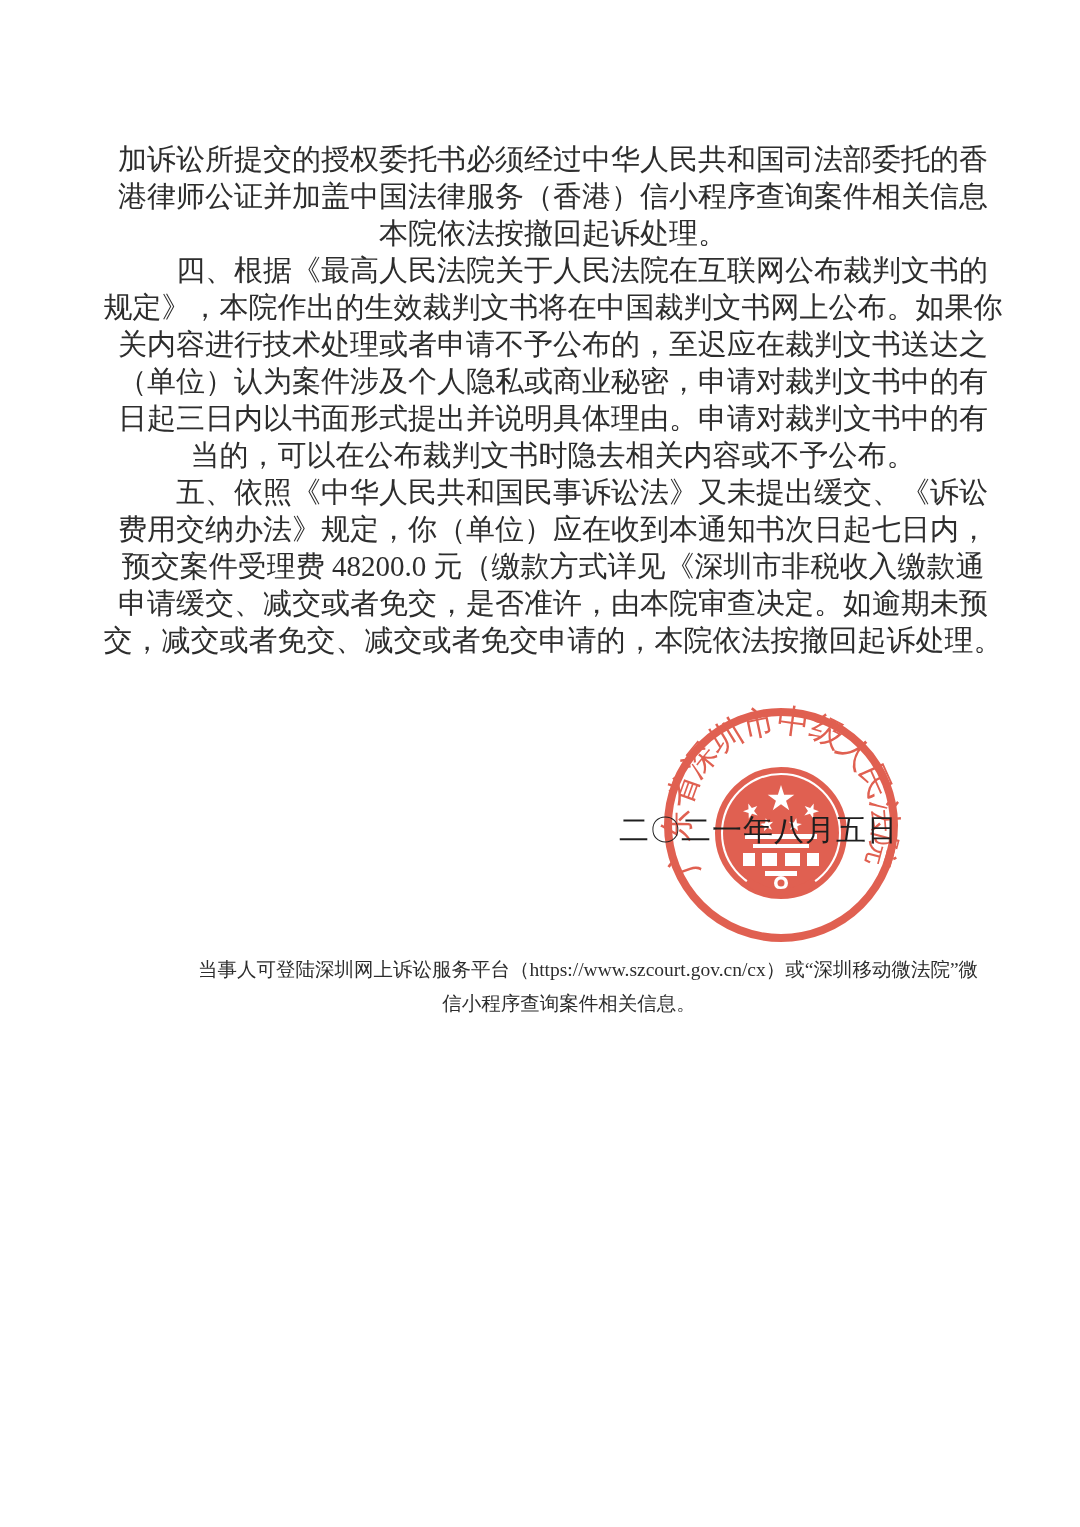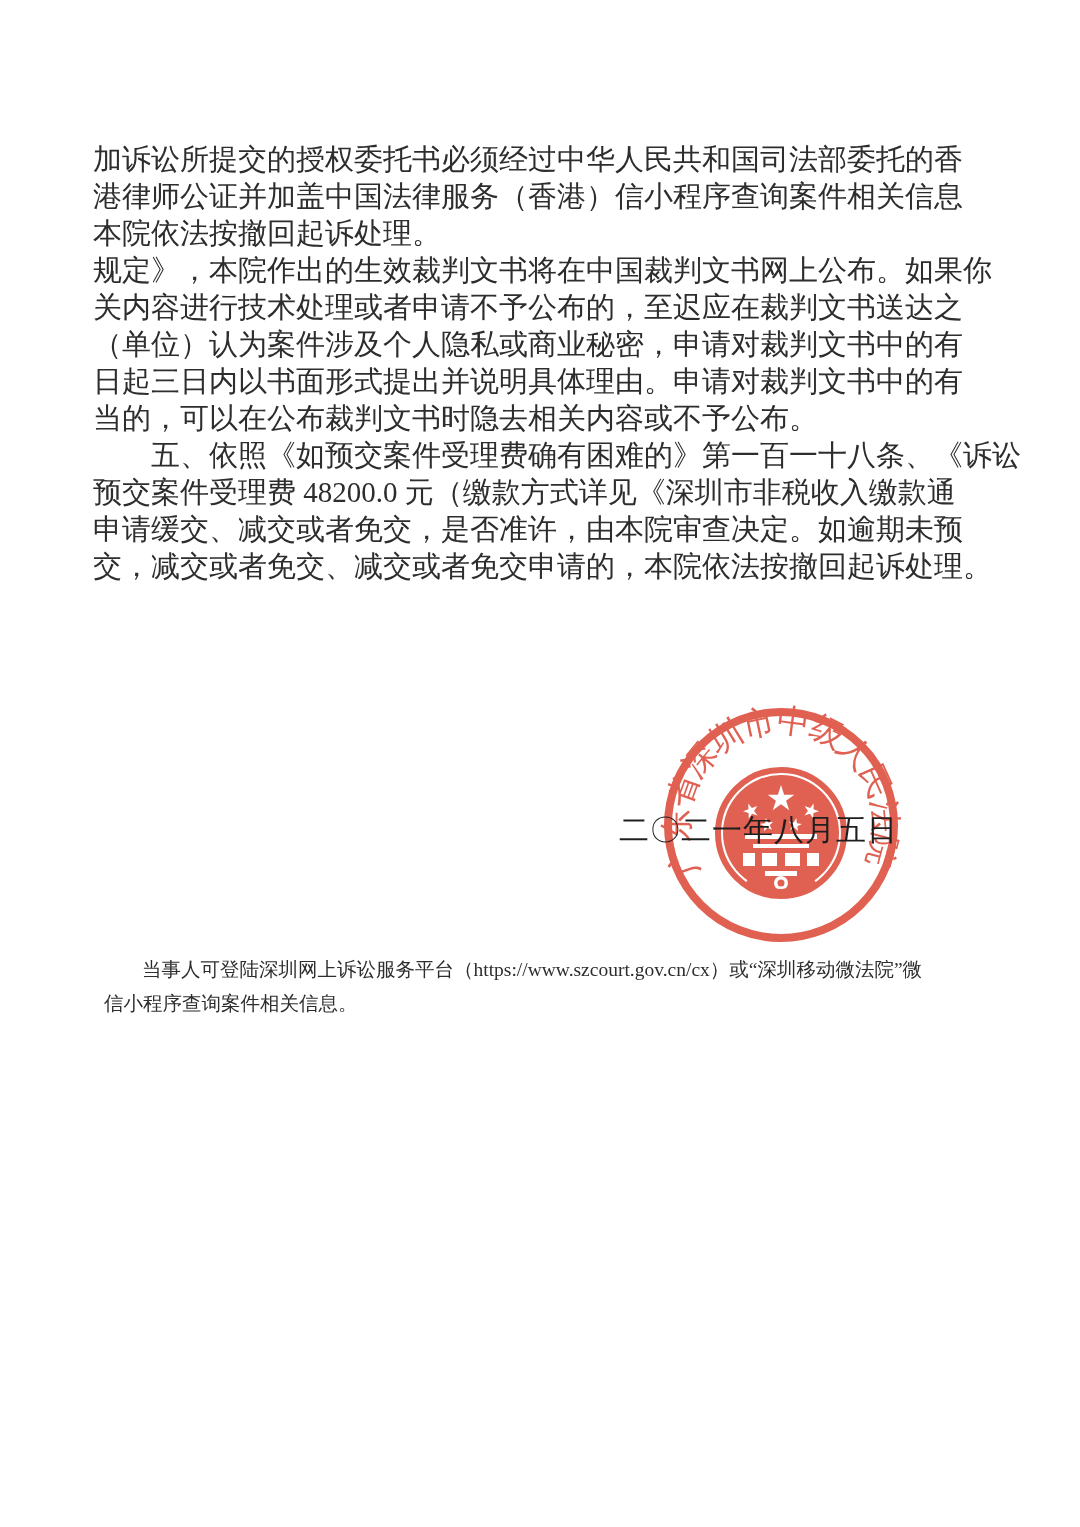--- a/index.html
+++ b/index.html
@@ -2,20 +2,21 @@
 <html style="--seal_red: #dc4b3a; --body_text: #2d2d2d; --date_text: #1e1e1e;"><head>
 <meta charset="utf-8">
 <style>
   html,body{margin:0;padding:0;background:#ffffff;}
   .page{
     position:relative;
     width:1080px;height:1109px;
     background:#ffffff;
     overflow:hidden;
     font-family:"Liberation Serif","DejaVu Serif",serif;
+    text-align:center;
   }
   
   .body-text{
     position:absolute;left:93px;top:141px;width:920px;
     font-size:29px;line-height:37px;
     color:var(--body_text,#2d2d2d);
     letter-spacing:0px;
   }
   .body-line{white-space:nowrap;height:37px;}
   
@@ -56,26 +57,28 @@
 </style>
 </head>
 <body>
 
 <div class="page">
 
   <div class="body-text">
       <div class="body-line">加诉讼所提交的授权委托书必须经过中华人民共和国司法部委托的香</div>
       <div class="body-line">港律师公证并加盖中国法律服务（香港）信小程序查询案件相关信息</div>
       <div class="body-line">本院依法按撤回起诉处理。</div>
+      <div class="body-line">　　四、根据《最高人民法院关于人民法院在互联网公布裁判文书的</div>
       <div class="body-line">规定》，本院作出的生效裁判文书将在中国裁判文书网上公布。如果你</div>
       <div class="body-line">关内容进行技术处理或者申请不予公布的，至迟应在裁判文书送达之</div>
       <div class="body-line">（单位）认为案件涉及个人隐私或商业秘密，申请对裁判文书中的有</div>
       <div class="body-line">日起三日内以书面形式提出并说明具体理由。申请对裁判文书中的有</div>
       <div class="body-line">当的，可以在公布裁判文书时隐去相关内容或不予公布。</div>
-      <div class="body-line">　　五、依照《如预交案件受理费确有困难的》第一百一十八条、《诉讼</div>
+      <div class="body-line">　　五、依照《中华人民共和国民事诉讼法》又未提出缓交、《诉讼</div>
+      <div class="body-line">费用交纳办法》规定，你（单位）应在收到本通知书次日起七日内，</div>
       <div class="body-line">预交案件受理费 48200.0 元（缴款方式详见《深圳市非税收入缴款通</div>
       <div class="body-line">申请缓交、减交或者免交，是否准许，由本院审查决定。如逾期未预</div>
       <div class="body-line">交，减交或者免交、减交或者免交申请的，本院依法按撤回起诉处理。</div>
     </div>
 
   <div class="seal">
     <svg width="244" height="244" viewBox="-122 -122 244 244">
       <defs>
         <polygon id="star5" points="0,-1 0.224,-0.309 0.951,-0.309 0.363,0.118 0.588,0.809 0,0.382 -0.588,0.809 -0.363,0.118 -0.951,-0.309 -0.224,-0.309"></polygon>
         <path id="ringPath" d="M -80.5 46.5 A 93 93 0 1 1 80.5 46.5" fill="none"></path>

